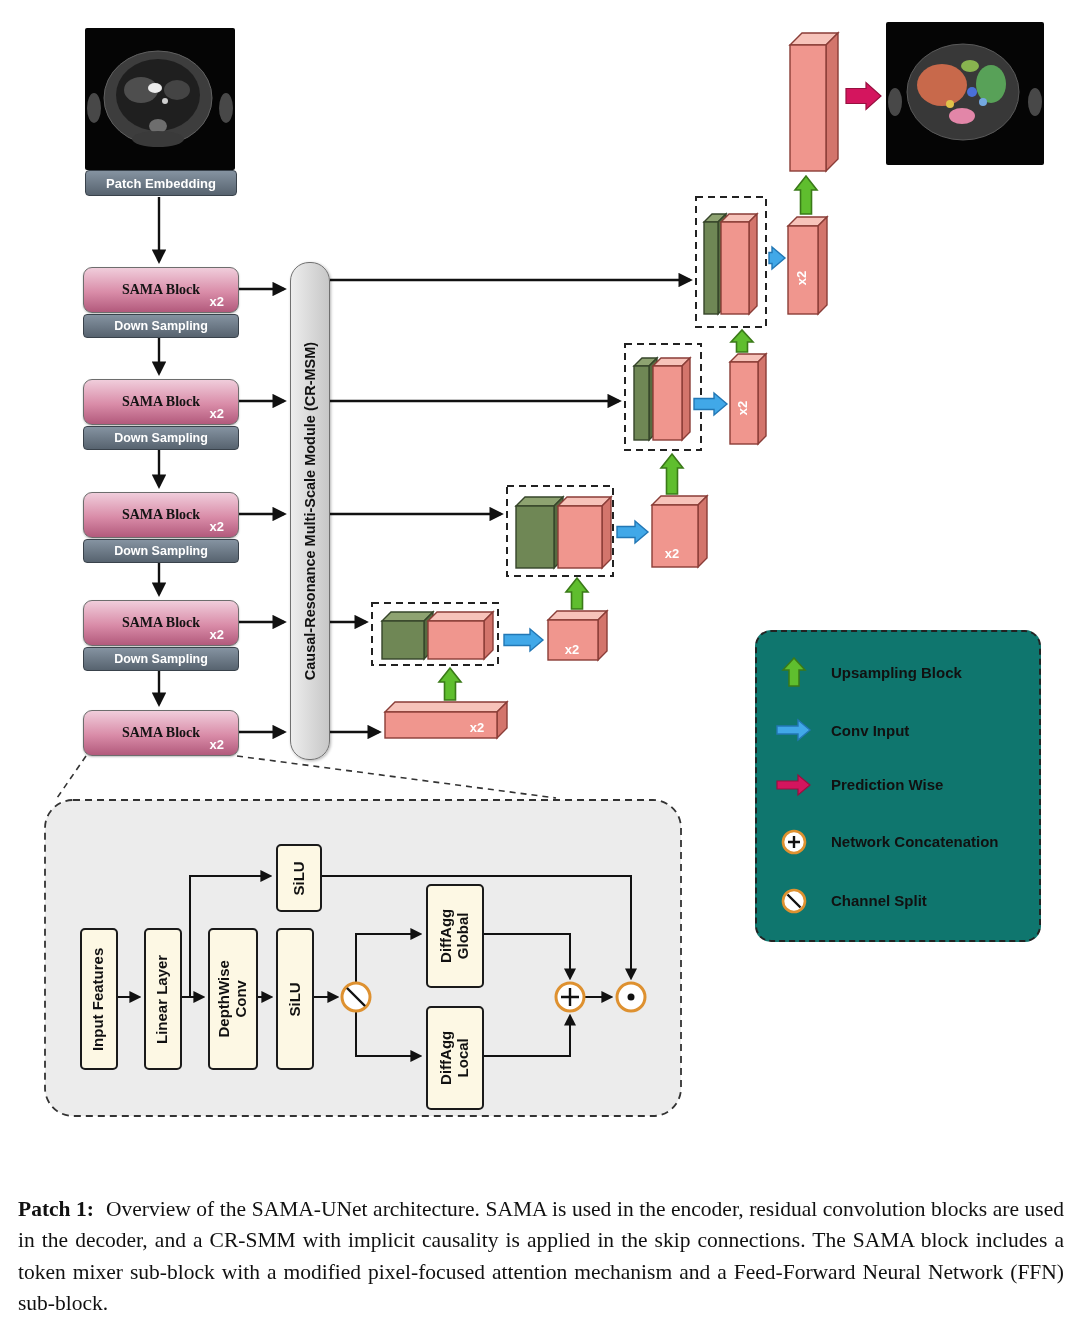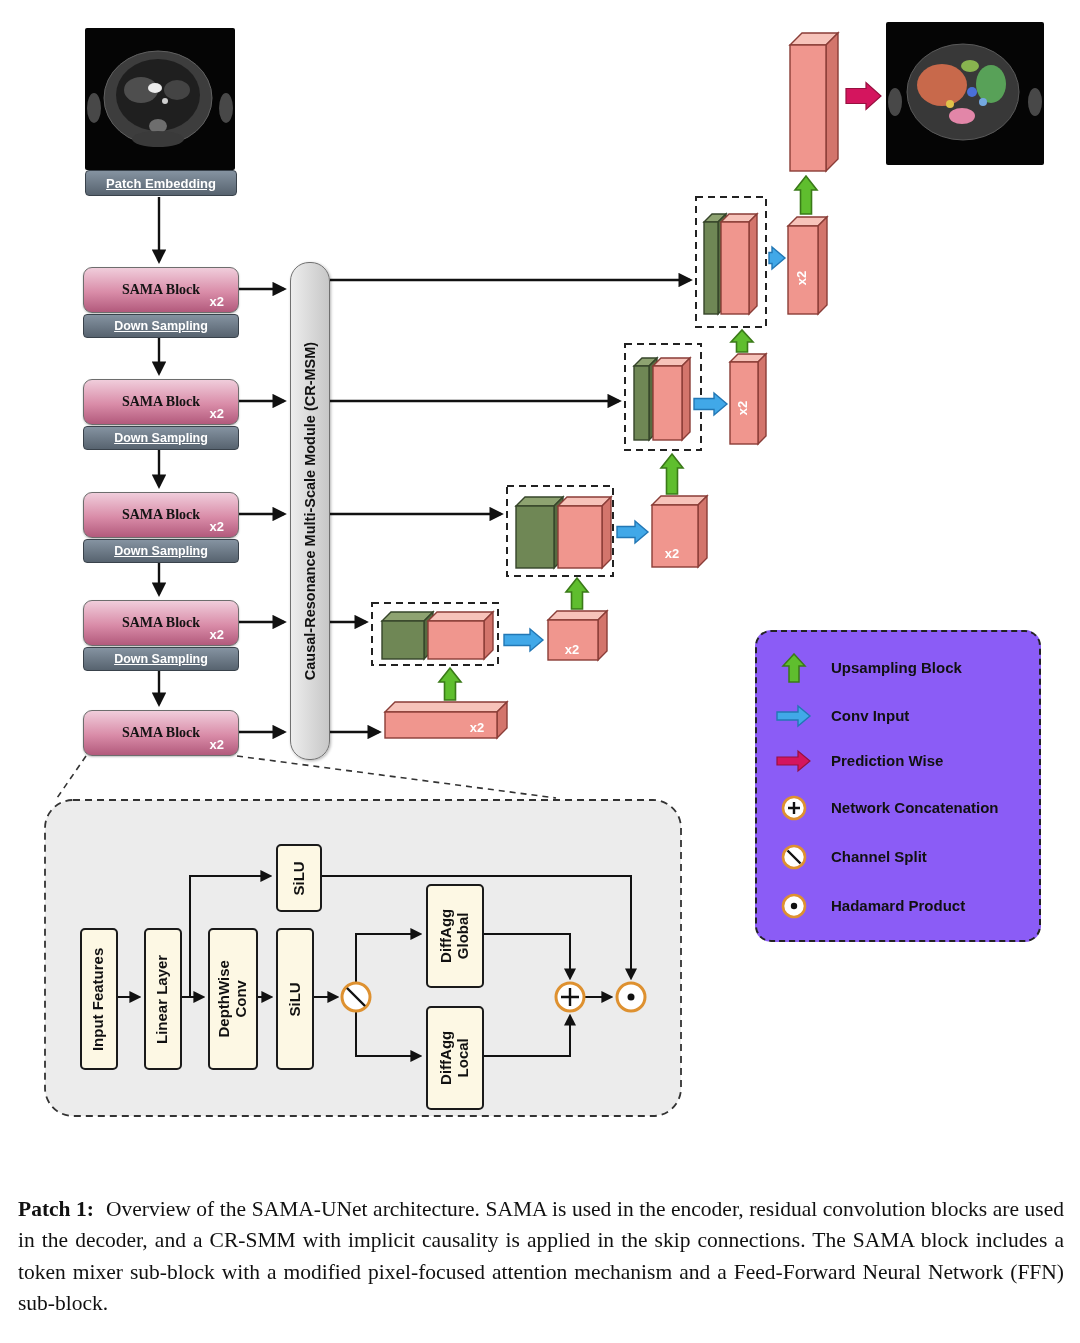--- a/index.html
+++ b/index.html
@@ -42,39 +42,39 @@
     box-shadow:0 1px 2px rgba(0,0,0,.25);
   }
   .sama-block .blabel { font-weight:700; font-size:14px; color:#141414;font-family:Liberation Serif, serif; }
   .sama-block .mult { position:absolute; right:14px; bottom:3px; color:#fff; font-weight:700; font-size:13px; }
 
   .gray-bar {
     position:absolute; left:83px; width:154px; height:22px;
     background:linear-gradient(180deg,#8593a1,#57636f);
     border:1.2px solid #39424b; border-radius:4px;
     display:flex; align-items:center; justify-content:center;
-    color:#fff; font-weight:700; font-size:12.5px;text-decoration:underline;
+    color:#fff; font-weight:700; font-size:12.5px;
   }
   .patch-bar { left:85px; width:150px; height:24px; font-size:13px; }
 
   .crmsm {
     position:absolute; left:290px; top:262px; width:38px; height:496px;
     background:linear-gradient(90deg,#ededed,#c7c7c7);
     border:1.5px solid #707070; border-radius:19px;
     display:flex; align-items:center; justify-content:center;
     box-shadow:1px 1px 3px rgba(0,0,0,.3);
   }
   .crmsm .vlabel { transform:rotate(-90deg); white-space:nowrap; font-weight:700; font-size:14.5px; color:#111; }
 
   .ct { position:absolute; border-radius:2px; overflow:hidden; }
 
   
   .legend {
     position:absolute; left:755px; top:630px; width:286px; height:312px;
-    border:2px dashed #222; border-radius:16px; background:#8b5cf6;
+    border:2px dashed #222; border-radius:16px; background:#0f766e;
     display:flex; flex-direction:column; justify-content:space-around;
     padding:10px 0; box-sizing:border-box;
   }
   .legend-row { display:flex; align-items:center; }
   .legend-icon { width:74px; display:flex; justify-content:center; align-items:center; }
   .legend-label { font-weight:700; font-size:15px; color:#111; }
 
   
   .vbox {
     position:absolute; background:#fdf8e4; border:2px solid #1a1a1a; border-radius:5px;
@@ -365,29 +365,20 @@
     </div>
     <div class="legend-row">
       <span class="legend-icon">
         <svg width="28" height="28" viewBox="0 0 28 28">
             <circle cx="14" cy="14" r="11" fill="#fff" stroke="#de9130" stroke-width="2.6"></circle>
             <path d="M7.5,7.5 L20.5,20.5" stroke="#111" stroke-width="2.4" fill="none"></path>
           </svg>
       </span>
       <span class="legend-label">Channel Split</span>
     </div>
-    <div class="legend-row">
-      <span class="legend-icon">
-        <svg width="28" height="28" viewBox="0 0 28 28">
-            <circle cx="14" cy="14" r="11" fill="#fff" stroke="#de9130" stroke-width="2.6"></circle>
-            <circle cx="14" cy="14" r="3.2" fill="#111"></circle>
-          </svg>
-      </span>
-      <span class="legend-label">Hadamard Product</span>
-    </div>
   </div>
 
   <div class="vbox" style="left:80px;top:928px;width:34px;height:138px;">
     <div class="vlabel">Input Features</div>
   </div>
   <div class="vbox" style="left:144px;top:928px;width:34px;height:138px;">
     <div class="vlabel">Linear Layer</div>
   </div>
   <div class="vbox" style="left:208px;top:928px;width:46px;height:138px;">
     <div class="vlabel">

